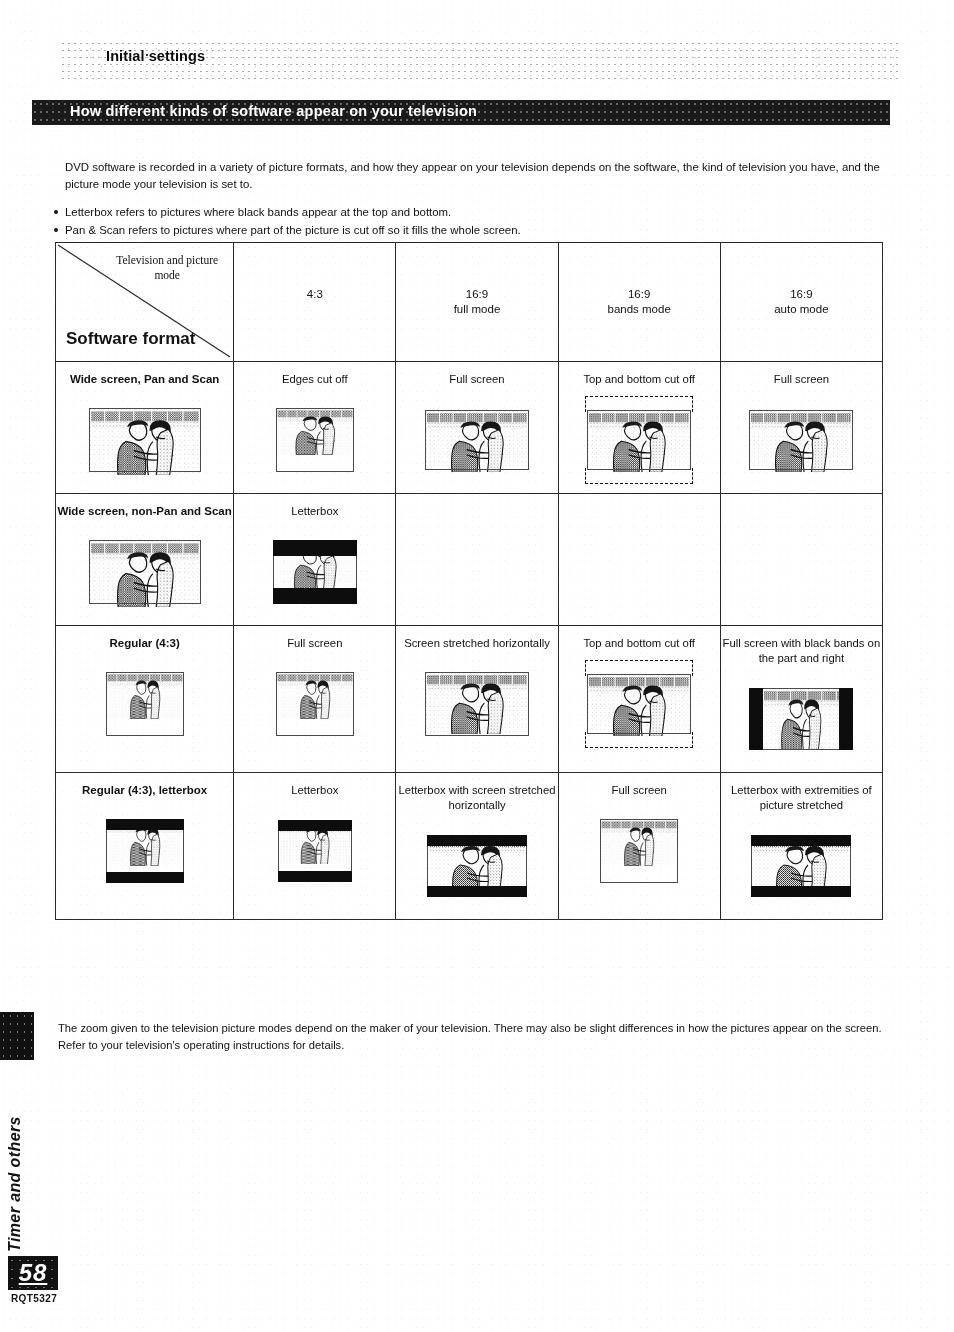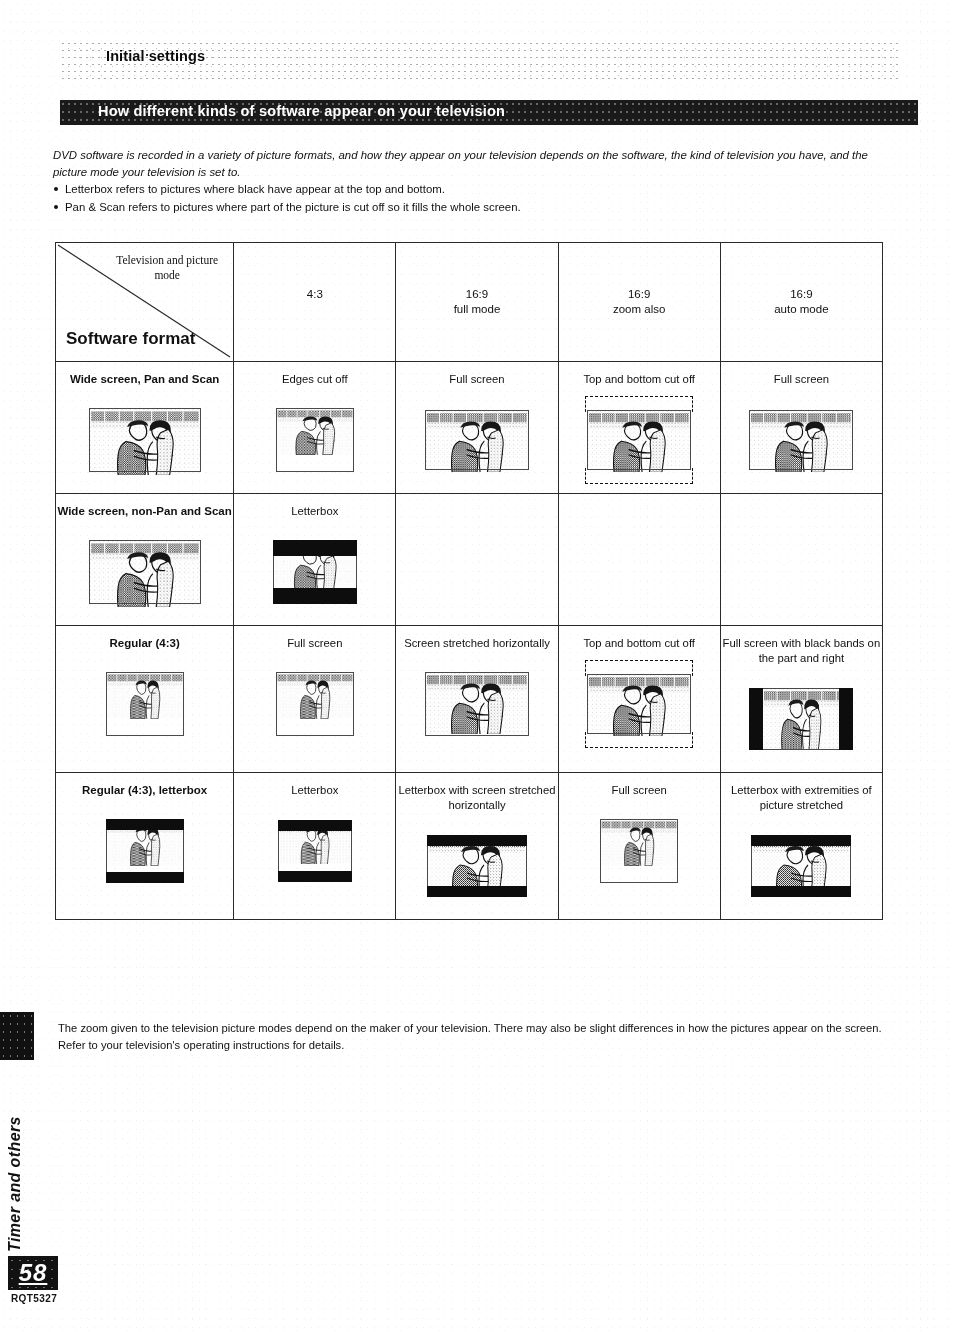--- a/index.html
+++ b/index.html
@@ -62,21 +62,21 @@
     left: 86px;
     top: 14px;
     width: 2px;
     height: 2px;
     background: #333;
   }
 
   
   .banner {
     position: absolute;
-    left: 60px;
+    left: 32px;
     top: 100px;
     width: 858px;
     height: 25px;
     background: #1a1a1a;
     background-image:
       radial-gradient(#676767 0.8px, transparent 0.9px),
       radial-gradient(#4a4a4a 0.7px, transparent 0.8px);
     background-size: 6px 8px, 12px 10px;
     background-position: 0 0, 3px 4px;
     overflow: hidden;
@@ -94,21 +94,21 @@
 
   
   .intro {
     position: absolute;
     left: 53px;
     top: 147px;
     width: 852px;
     font-size: 11.4px;
     line-height: 16.5px;
   }
-  .intro p { margin: 0; font-style: italic; }
+  .intro p { margin: 12px; }
   .bullet-line {
     position: relative;
     padding-left: 12px;
     margin-top: 1px;
   }
   .bullet-line::before {
     content: "";
     position: absolute;
     left: 1px;
     top: 6px;
@@ -306,21 +306,21 @@
   <div class="runhead-dot"></div>
   <div class="runhead-title">Initial settings</div>
 </div>
 
 <div class="banner">
   <div class="banner-text">How different kinds of software appear on your television</div>
 </div>
 
 <div class="intro">
   <p>DVD software is recorded in a variety of picture formats, and how they appear on your television depends on the software, the kind of television you have, and the picture mode your television is set to.</p>
-  <div class="bullet-line">Letterbox refers to pictures where black have appear at the top and bottom.</div>
+  <div class="bullet-line">Letterbox refers to pictures where black bands appear at the top and bottom.</div>
   <div class="bullet-line">Pan &amp; Scan refers to pictures where part of the picture is cut off so it fills the whole screen.</div>
 </div>
 
 <table class="tbl">
   <colgroup>
     <col class="col-label">
       <col class="col-mode">
       <col class="col-mode">
       <col class="col-mode">
       <col class="col-mode">
@@ -344,21 +344,21 @@
       </td>
       <td class="outer-top hdr-cell">
         <div class="hdr-mode">
           <div>16:9</div>
           <div>full mode</div>
         </div>
       </td>
       <td class="outer-top hdr-cell">
         <div class="hdr-mode">
           <div>16:9</div>
-          <div>zoom also</div>
+          <div>bands mode</div>
         </div>
       </td>
       <td class="outer-top hdr-cell">
         <div class="hdr-mode">
           <div>16:9</div>
           <div>auto mode</div>
         </div>
       </td>
     </tr>
 

